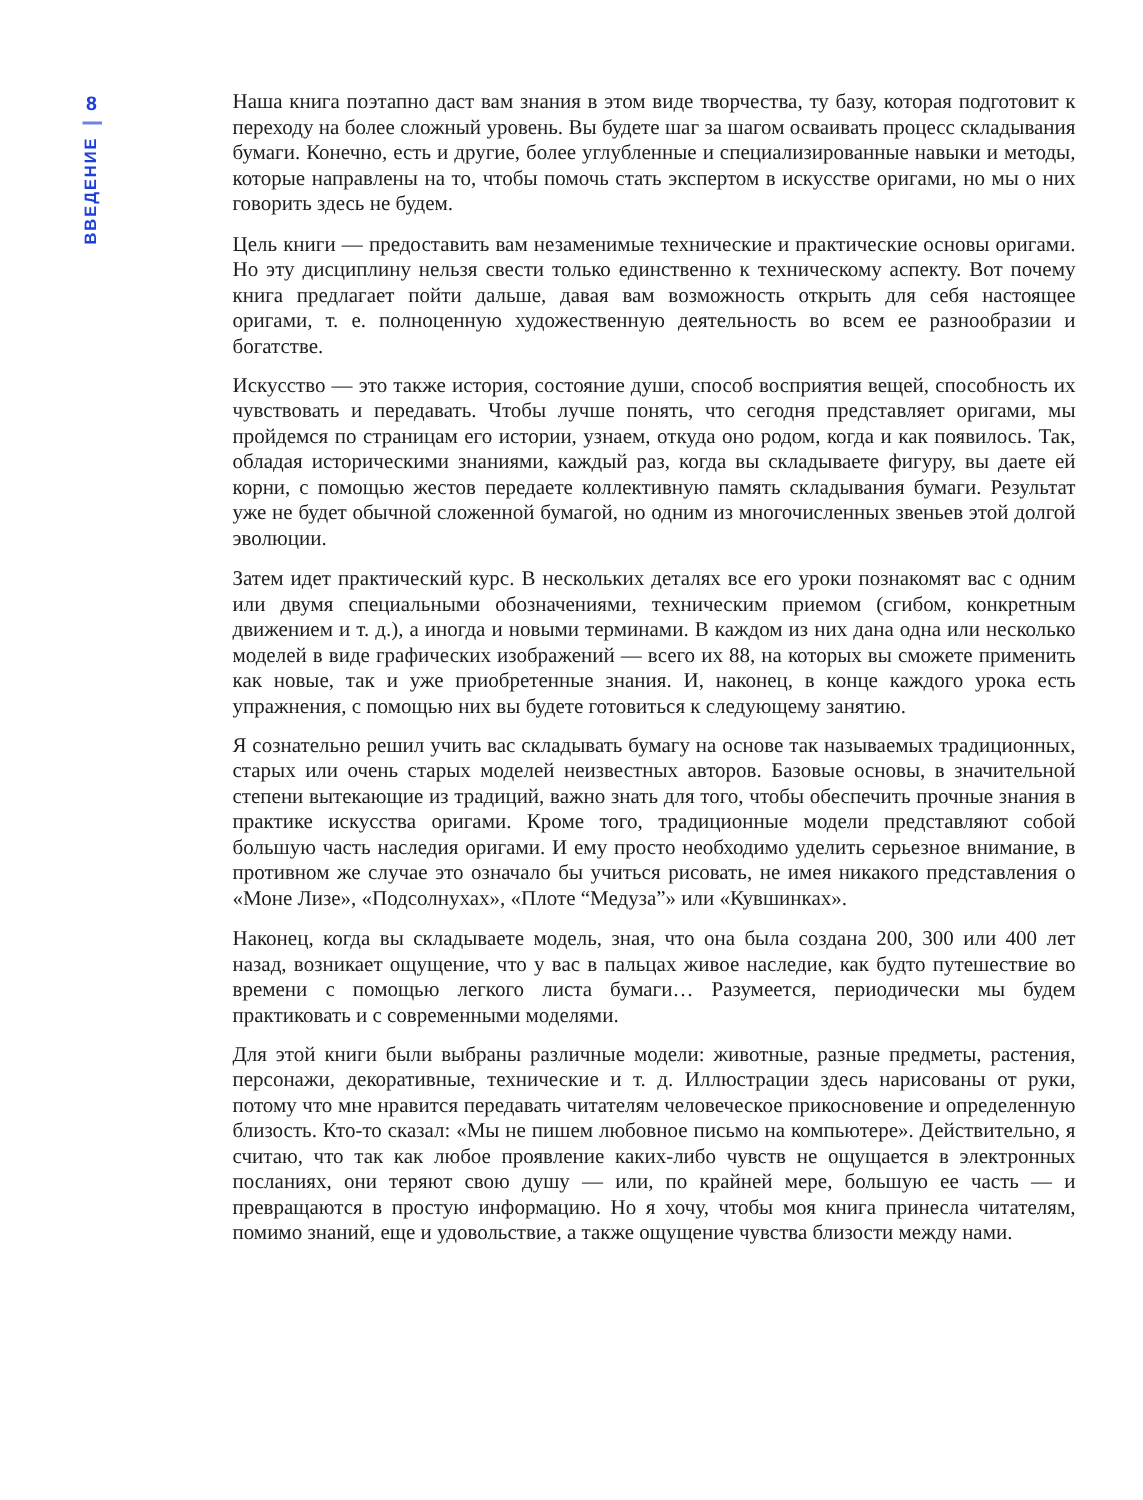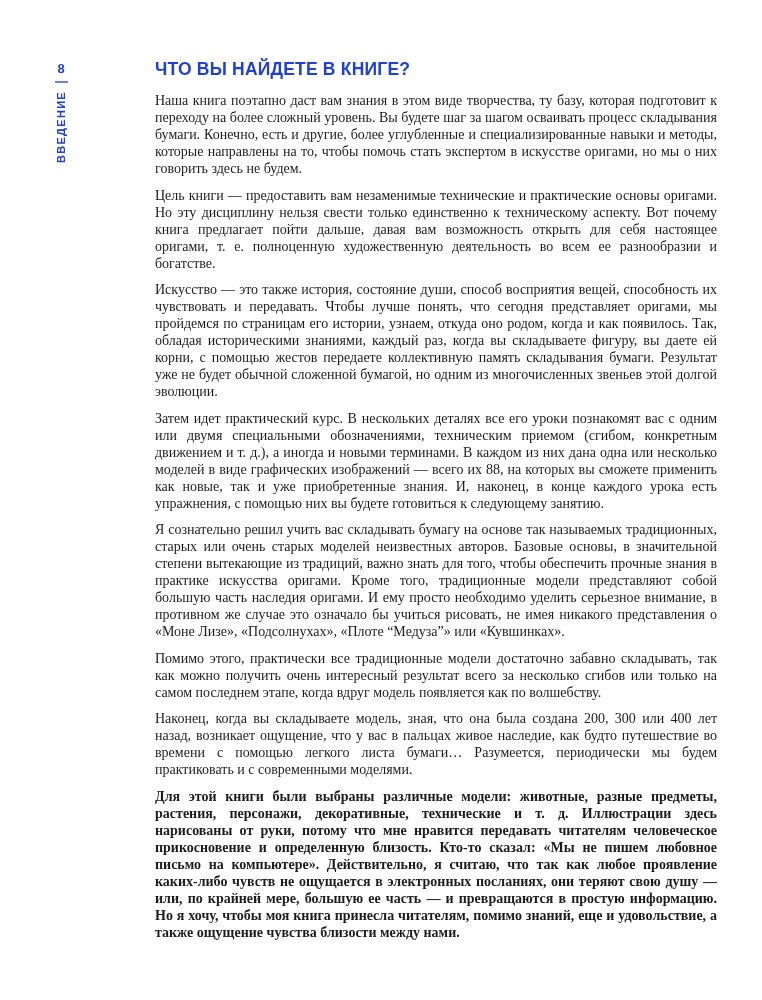--- a/index.html
+++ b/index.html
@@ -59,39 +59,37 @@
     letter-spacing:0.2px;
     color:var(--accent);
   }
   .para{
     margin:0 0 9.5px 0;
     font-size:14px;line-height:17px;
     text-align:justify;
     hyphens:auto;
     -webkit-hyphens:auto;
   }
-  .para:last-child{margin-bottom:0;font-weight:bold;}
+  .para:last-child{margin-bottom:0;}
 </style>
 </head>
 <body>
 
 <div class="page">
 
   <aside class="margin-rail">
     <div class="page-number">8</div>
     <div class="margin-rule"></div>
     <div class="section-label">ВВЕДЕНИЕ</div>
   </aside>
 
   <main class="content">
-    <h1 class="heading">ЧТО ВЫ НАЙДЕТЕ В КНИГЕ?</h1>
 
     <p class="para">Наша книга поэтапно даст вам знания в этом виде творчества, ту базу, которая подготовит к переходу на более сложный уровень. Вы будете шаг за шагом осваивать процесс складывания бумаги. Конечно, есть и другие, более углубленные и специализированные навыки и методы, которые направлены на то, чтобы помочь стать экспертом в искусстве оригами, но мы о них говорить здесь не будем.</p>
     <p class="para">Цель книги — предоставить вам незаменимые технические и практические основы оригами. Но эту дисциплину нельзя свести только единственно к техническому аспекту. Вот почему книга предлагает пойти дальше, давая вам возможность открыть для себя настоящее оригами, т. е. полноценную художественную деятельность во всем ее разнообразии и богатстве.</p>
     <p class="para">Искусство — это также история, состояние души, способ восприятия вещей, способность их чувствовать и передавать. Чтобы лучше понять, что сегодня представляет оригами, мы пройдемся по страницам его истории, узнаем, откуда оно родом, когда и как появилось. Так, обладая историческими знаниями, каждый раз, когда вы складываете фигуру, вы даете ей корни, с помощью жестов передаете коллективную память складывания бумаги. Результат уже не будет обычной сложенной бумагой, но одним из многочисленных звеньев этой долгой эволюции.</p>
     <p class="para">Затем идет практический курс. В нескольких деталях все его уроки познакомят вас с одним или двумя специальными обозначениями, техническим приемом (сгибом, конкретным движением и т. д.), а иногда и новыми терминами. В каждом из них дана одна или несколько моделей в виде графических изображений — всего их 88, на которых вы сможете применить как новые, так и уже приобретенные знания. И, наконец, в конце каждого урока есть упражнения, с помощью них вы будете готовиться к следующему занятию.</p>
     <p class="para">Я сознательно решил учить вас складывать бумагу на основе так называемых традиционных, старых или очень старых моделей неизвестных авторов. Базовые основы, в значительной степени вытекающие из традиций, важно знать для того, чтобы обеспечить прочные знания в практике искусства оригами. Кроме того, традиционные модели представляют собой большую часть наследия оригами. И ему просто необходимо уделить серьезное внимание, в противном же случае это означало бы учиться рисовать, не имея никакого представления о «Моне Лизе», «Подсолнухах», «Плоте “Медуза”» или «Кувшинках».</p>
-    <p class="para">Помимо этого, практически все традиционные модели достаточно забавно складывать, так как можно получить очень интересный результат всего за несколько сгибов или только на самом последнем этапе, когда вдруг модель появляется как по волшебству.</p>
     <p class="para">Наконец, когда вы складываете модель, зная, что она была создана 200, 300 или 400 лет назад, возникает ощущение, что у вас в пальцах живое наследие, как будто путешествие во времени с помощью легкого листа бумаги… Разумеется, периодически мы будем практиковать и с современными моделями.</p>
     <p class="para">Для этой книги были выбраны различные модели: животные, разные предметы, растения, персонажи, декоративные, технические и т. д. Иллюстрации здесь нарисованы от руки, потому что мне нравится передавать читателям человеческое прикосновение и определенную близость. Кто-то сказал: «Мы не пишем любовное письмо на компьютере». Действительно, я считаю, что так как любое проявление каких-либо чувств не ощущается в электронных посланиях, они теряют свою душу — или, по крайней мере, большую ее часть — и превращаются в простую информацию. Но я хочу, чтобы моя книга принесла читателям, помимо знаний, еще и удовольствие, а также ощущение чувства близости между нами.</p>
   </main>
 
 </div>
 
 </body></html>

